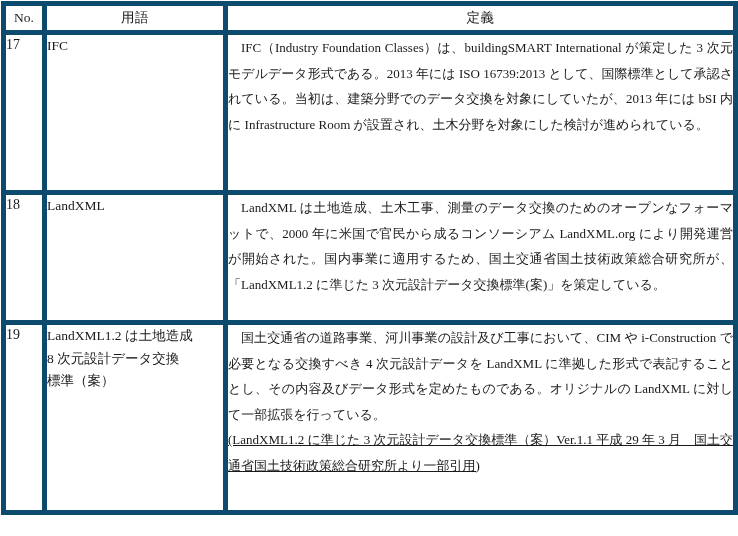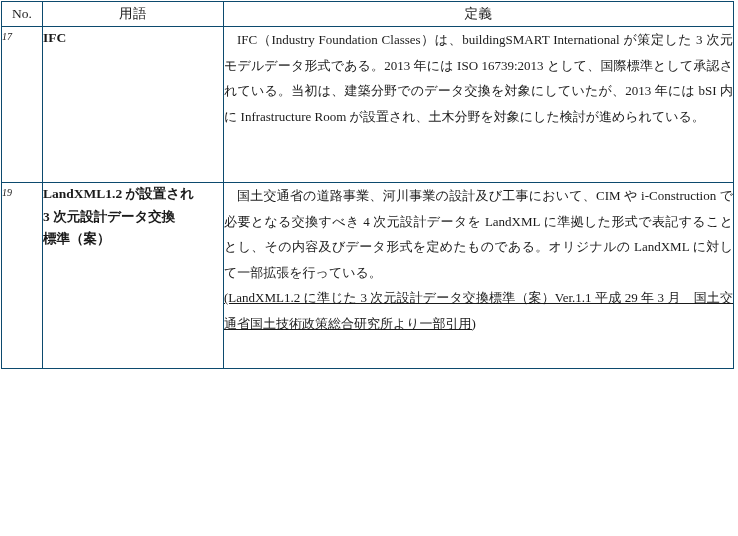--- a/index.html
+++ b/index.html
@@ -22,21 +22,21 @@
     box-sizing: border-box;
   }
   table.glossary {
     border-collapse: collapse;
     width: 733px;
     margin: 1px 0 0 1px;
     table-layout: fixed;
   }
   table.glossary td,
   table.glossary th {
-    border: 1px solid #0c4a6e;
+    border: 5px solid #0c4a6e;
     vertical-align: top;
     padding: 0;
     background: #ffffff;
   }
   col.c-no    { width: 41px; }
   col.c-term  { width: 181px; }
   col.c-def   { width: 510px; }
 
   thead th {
     text-align: center;
@@ -45,45 +45,44 @@
     height: 24px;
     line-height: 24px;
     padding: 0 2px;
     vertical-align: middle;
     letter-spacing: 0.5px;
   }
   thead th.h-no { letter-spacing: 0; }
 
   td.cell-no {
     text-align: left;
-    font-size: 10px;
+    font-size: 14px;
     padding: 5px 0 0 7px;
     line-height: 20px;
-    font-style: italic;
   }
   td.cell-term {
     font-size: 13.5px;
     padding: 5px 4px 6px 7px;
     line-height: 22.5px;
   }
   td.cell-def {
     font-size: 13px;
     padding: 5px 7px 7px 9px;
     line-height: 25.5px;
   }
   .para {
     margin: 0;
     text-align: justify;
     text-justify: inter-ideograph;
     text-align-last: left;
   }
   .para.indent { text-indent: 1em; }
   .para + .para { margin-top: 0; text-decoration: underline; }
 
-  .term-line { display: block; white-space: nowrap; font-weight: bold; }
+  .term-line { display: block; white-space: nowrap; }
 
   
   tr.row-17 td { height: 155px; }
   tr.row-18 td { height: 125px; }
   tr.row-19 td { height: 185px; margin-left: 32px; }
 </style>
 </head>
 <body>
 
 <div class="page">
@@ -105,26 +104,35 @@
       <tr class="row-17">
         <td class="cell-no">17</td>
         <td class="cell-term">
           <span class="term-line">IFC</span>
         </td>
         <td class="cell-def">
           <p class="para indent">IFC（Industry Foundation Classes）は、buildingSMART International が策定した 3 次元モデルデータ形式である。2013 年には ISO 16739:2013 として、国際標準として承認されている。当初は、建築分野でのデータ交換を対象にしていたが、2013 年には bSI 内に Infrastructure Room が設置され、土木分野を対象にした検討が進められている。</p>
         </td>
       </tr>
 
+      <tr class="row-18">
+        <td class="cell-no">18</td>
+        <td class="cell-term">
+          <span class="term-line">LandXML</span>
+        </td>
+        <td class="cell-def">
+          <p class="para indent">LandXML は土地造成、土木工事、測量のデータ交換のためのオープンなフォーマットで、2000 年に米国で官民から成るコンソーシアム LandXML.org により開発運営が開始された。国内事業に適用するため、国土交通省国土技術政策総合研究所が、「LandXML1.2 に準じた 3 次元設計データ交換標準(案)」を策定している。</p>
+        </td>
+      </tr>
 
       <tr class="row-19">
         <td class="cell-no">19</td>
         <td class="cell-term">
-          <span class="term-line">LandXML1.2 が設置され</span>
-          <span class="term-line">3 次元設計データ交換</span>
+          <span class="term-line">LandXML1.2 は土地造成</span>
+          <span class="term-line">8 次元設計データ交換</span>
           <span class="term-line">標準（案）</span>
         </td>
         <td class="cell-def">
           <p class="para indent">国土交通省の道路事業、河川事業の設計及び工事において、CIM や i-Construction で必要となる交換すべき 4 次元設計データを LandXML に準拠した形式で表記することとし、その内容及びデータ形式を定めたものである。オリジナルの LandXML に対して一部拡張を行っている。</p>
           <p class="para">(LandXML1.2 に準じた 3 次元設計データ交換標準（案）Ver.1.1 平成 29 年 3 月　国土交通省国土技術政策総合研究所より一部引用)</p>
         </td>
       </tr>
 
     </tbody>
   </table>

